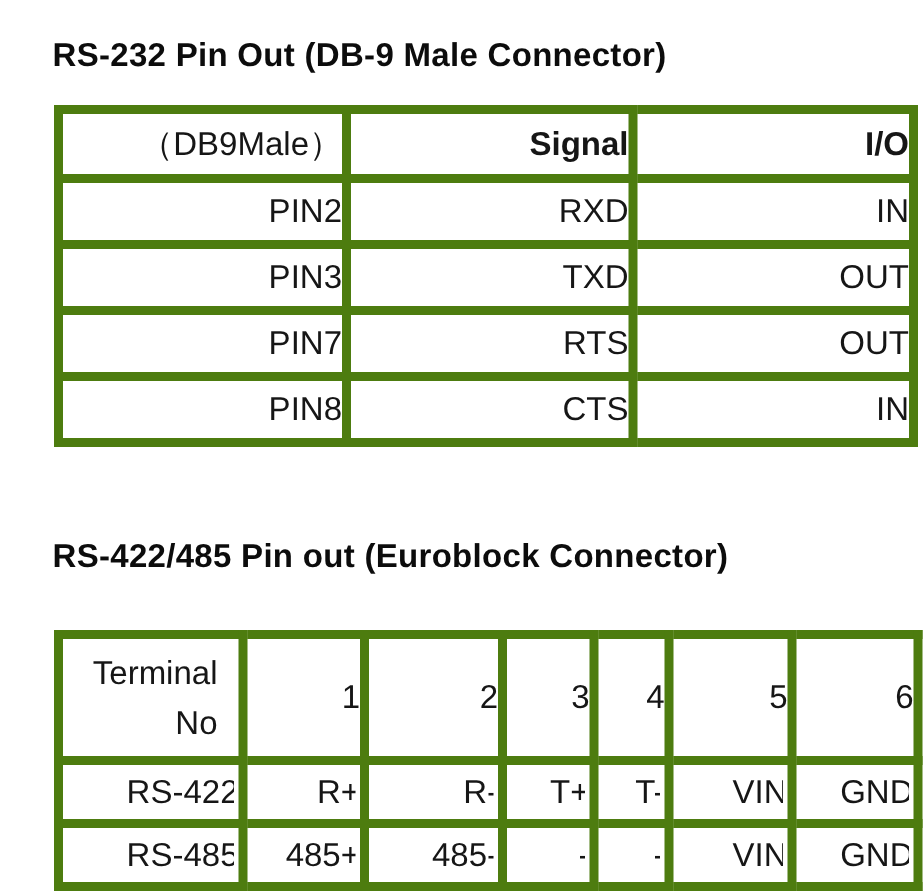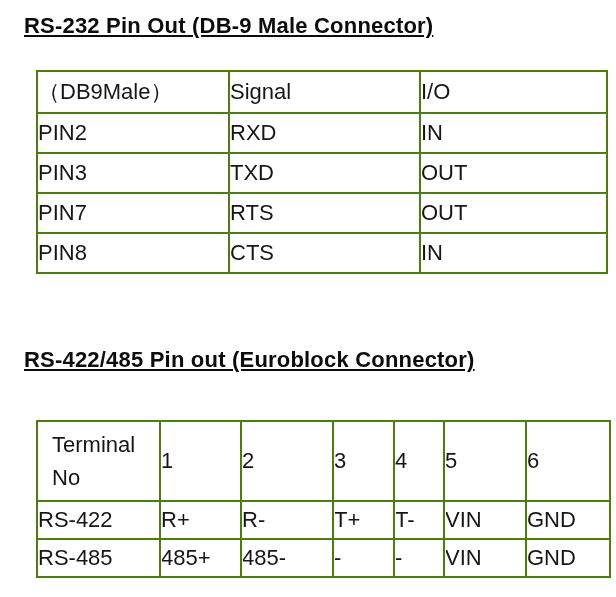--- a/index.html
+++ b/index.html
@@ -11,53 +11,52 @@
     width: 616px;
     height: 597px;
     position: relative;
     font-family: "Liberation Sans", "DejaVu Sans", sans-serif;
     color: #131313;
     overflow: hidden;
   }
   .heading {
     position: absolute;
     left: 20px;
-    margin: 4px;
+    margin: 15px;
     font-size: 22px;
     line-height: 26px;
     font-weight: 700;
     color: #0c0c0c;
     letter-spacing: 0.2px;
     white-space: nowrap;
-    text-decoration: underline;
   }
   #rs232-heading { top: 9px; }
   #rs422-heading { top: 343px; }
 
   table.pin-table {
     position: absolute;
     border-collapse: collapse;
     table-layout: fixed;
     text-align: center;
     font-size: 22px;
     color: #161616;
     background: #ffffff;
   }
   table.pin-table th,
   table.pin-table td {
-    border: 2px solid #4d7c0f;
+    border: 6px solid #4d7c0f;
     padding: 0;
-    text-align: left;
+    text-align: right;
     vertical-align: middle;
     overflow: hidden;
   }
 
   
   #rs232-table { left: 36px; top: 70px; width: 570px; }
-  #rs232-table thead th { height: 40px; font-weight: 400; }
+  #rs232-table thead th { height: 40px; font-weight: 700; }
   #rs232-table thead th.regular-weight { font-weight: 400; }
   #rs232-table tbody td { height: 38px; font-weight: 400; }
 
   
   #rs422-table { left: 36px; top: 420px; width: 573px; padding-left: 16px; }
   #rs422-table thead th { height: 78px; font-weight: 400; line-height: 32px; }
   #rs422-table thead th.wrap-cell { line-height: 33px; padding: 0 14px; }
   #rs422-table tbody td { height: 36px; font-weight: 400; border-radius: 11px; }
 </style>
 </head>

